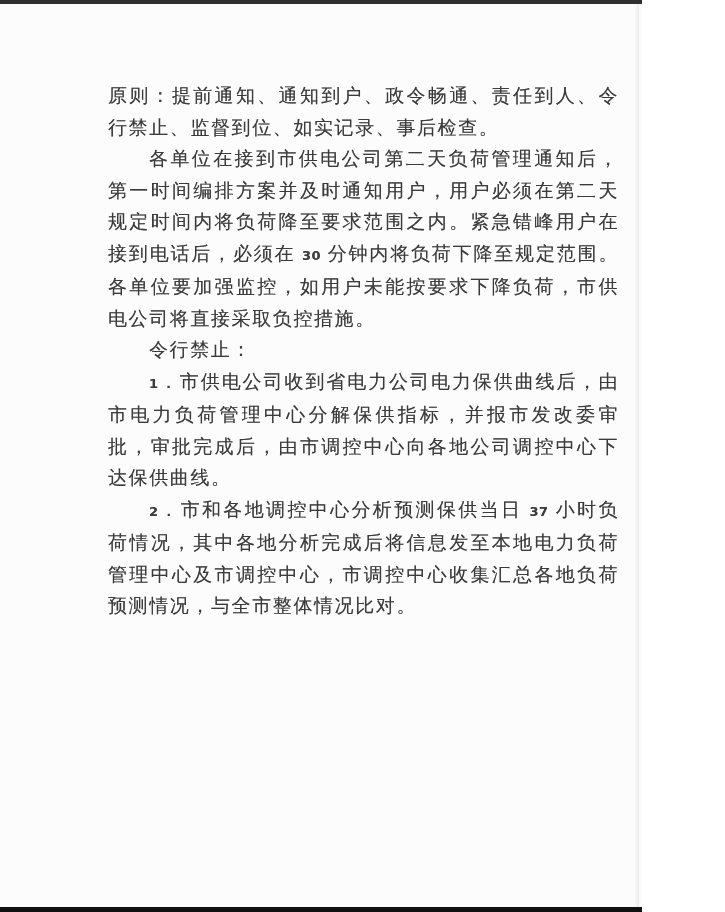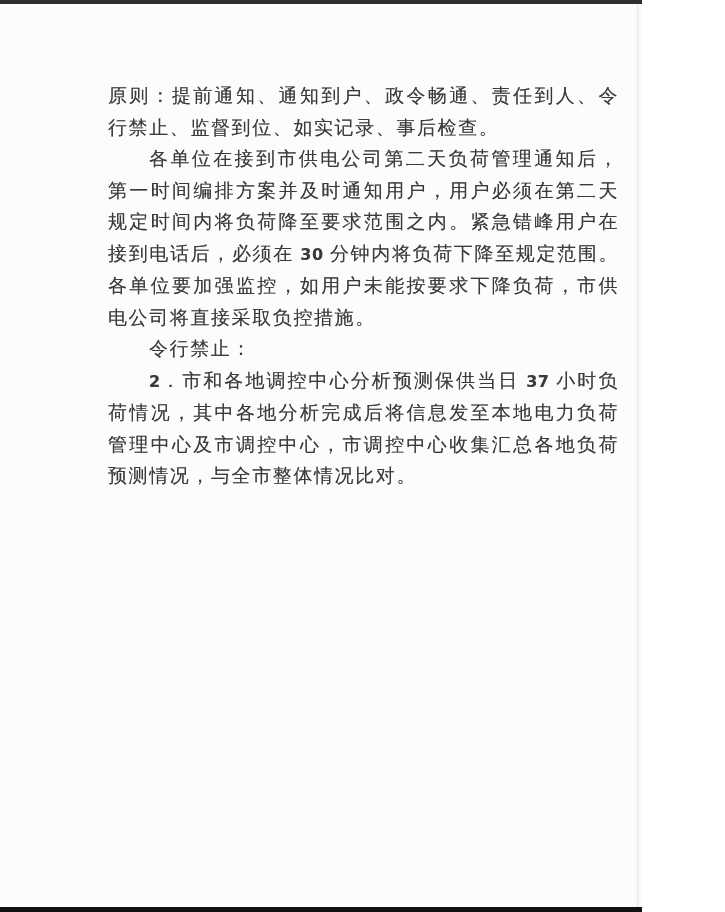--- a/index.html
+++ b/index.html
@@ -50,30 +50,31 @@
     text-align: justify;
     text-justify: inter-character;
     text-shadow: 0 0 0.5px rgba(70,70,70,0.55);
   }
   p.para.indent {
     text-indent: 41px;
   }
   .num {
     font-family: "DejaVu Sans", "Liberation Sans", sans-serif;
     font-weight: 600;
-    font-size: 16px;
+    font-size: 13px;
     letter-spacing: 0.5px;
   }
 </style>
 </head>
 <body>
 
 <div class="page" style="--paper: #fcfcfc; --topbar: #2f2f2f; --bottombar: #111111; --ink: #3b3b3b;">
   <div class="top-bar"></div>
   <div class="content">
       <p class="para">原则：提前通知、通知到户、政令畅通、责任到人、令行禁止、监督到位、如实记录、事后检查。</p>
       <p class="para indent">各单位在接到市供电公司第二天负荷管理通知后，第一时间编排方案并及时通知用户，用户必须在第二天规定时间内将负荷降至要求范围之内。紧急错峰用户在接到电话后，必须在 <span class="num">30</span> 分钟内将负荷下降至规定范围。各单位要加强监控，如用户未能按要求下降负荷，市供电公司将直接采取负控措施。</p>
       <p class="para indent">令行禁止：</p>
+      <p class="para indent"><span class="num">1</span>．市供电公司收到省电力公司电力保供曲线后，由市电力负荷管理中心分解保供指标，并报市发改委审批，审批完成后，由市调控中心向各地公司调控中心下达保供曲线。</p>
       <p class="para indent"><span class="num">2</span>．市和各地调控中心分析预测保供当日 <span class="num">37</span> 小时负荷情况，其中各地分析完成后将信息发至本地电力负荷管理中心及市调控中心，市调控中心收集汇总各地负荷预测情况，与全市整体情况比对。</p>
     </div>
   <div class="page-edge"></div>
   <div class="bottom-bar"></div>
 </div>
 
 </body></html>

